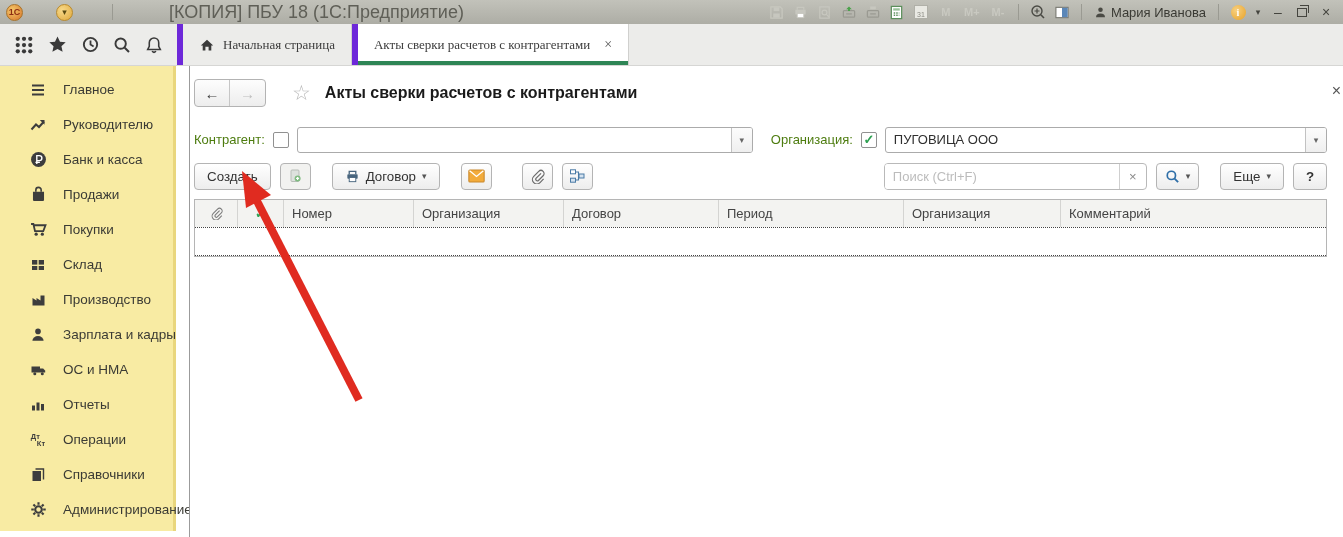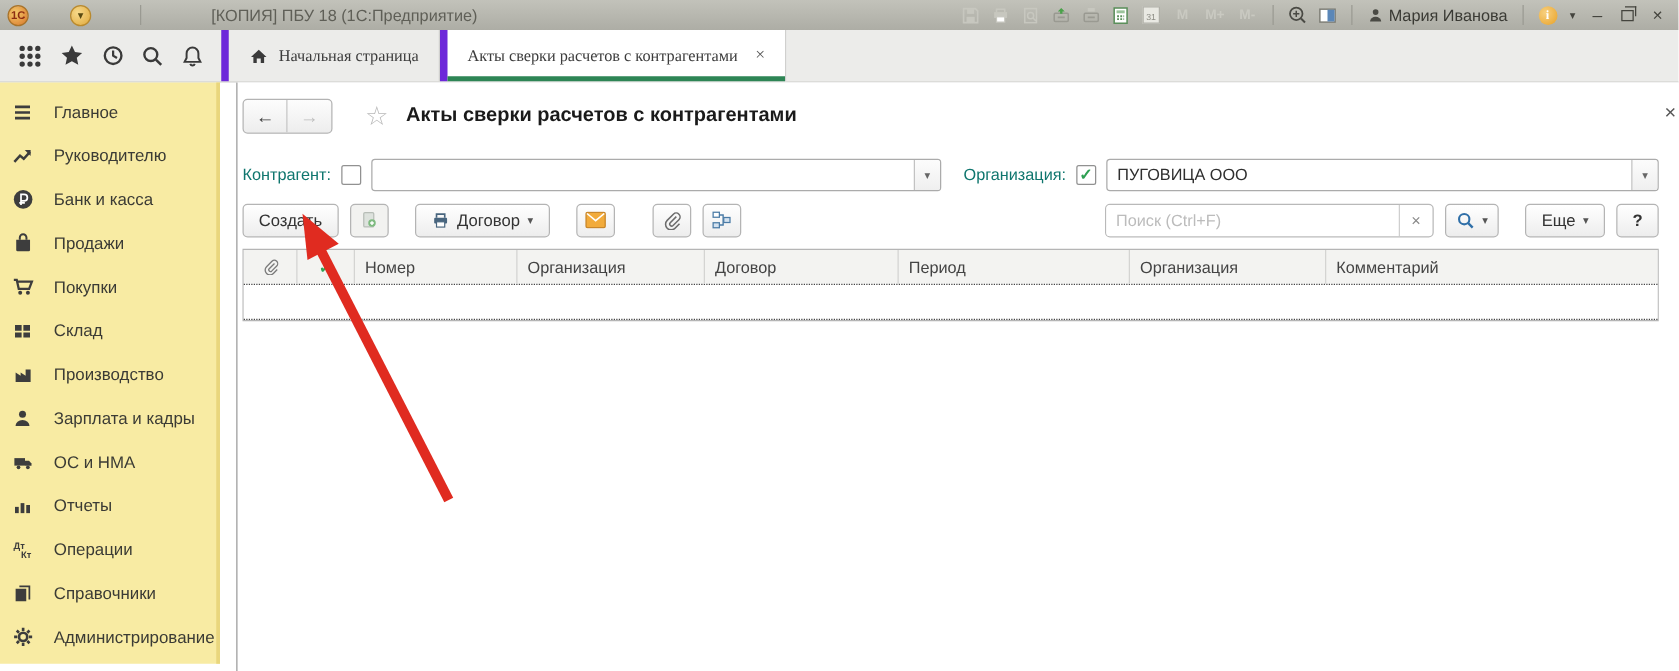--- a/index.html
+++ b/index.html
@@ -7,21 +7,21 @@
   body { font-family:"Liberation Sans", sans-serif; font-size:13px; color:#3c3c3c; background:#fff; }
   .window { position:relative; width:1343px; height:537px; background:#fff; overflow:hidden; }
 
   
   .titlebar { height:24px; background:linear-gradient(#c2c2ba,#adada5); display:flex; align-items:center; padding:0 6px; color:#63635b;gap:28px; }
   .tb-circle { width:17px; height:17px; border-radius:50%; display:inline-flex; align-items:center; justify-content:center; margin-right:5px; flex:none; }
   .tb-logo { background:radial-gradient(circle at 35% 35%, #f5c96a, #d6742a); border:1px solid #a8732a; }
   .tb-logo span{ color:#8d2d12; font-weight:bold; font-size:9px; }
   .tb-menu { background:radial-gradient(circle at 35% 35%, #f7d98a, #e0a93c); border:1px solid #b98a2e; color:#5a4a12; font-size:9px; }
   .tb-sep { width:1px; height:16px; background:#9a9a92; margin:0 6px; flex:none; }
-  .tb-title { margin-left:22px; font-size:13px; color:#5f5f57; white-space:nowrap; }
+  .tb-title { margin-left:22px; font-size:18px; color:#5f5f57; white-space:nowrap; }
   .tb-right { margin-left:auto; display:flex; align-items:center; gap:2px; }
   .tb-ic { width:22px; height:18px; display:inline-flex; align-items:center; justify-content:center; flex:none; }
   .tb-ic svg { display:block; }
   .tb-mem { color:#c9c9c1; font-size:11px; font-weight:bold; width:24px; text-align:center; }
   .tb-user { display:flex; align-items:center; gap:4px; color:#3a3a34; margin:0 4px; white-space:nowrap; }
   .tb-win { font-size:14px; color:#44443e; width:22px; text-align:center; cursor:default; }
   .restore-box { position:relative; width:10px; height:9px; border:1.5px solid #44443e; display:inline-block; background:transparent; }
   .restore-box::before { content:""; position:absolute; left:2px; top:-4px; width:8px; height:7px; border:1.5px solid #44443e; border-bottom:none; border-left:none; }
   .cal-box { width:14px; height:14px; border:1px solid #b0b0a8; background:#e9e9e3; color:#8b8b83; font-size:7px; display:flex; align-items:flex-end; justify-content:center; }
 
@@ -30,42 +30,42 @@
   .tab-icons { width:177px; display:flex; align-items:center; justify-content:space-between; padding:0 14px; flex:none; }
   .tab-icons .ic { display:inline-flex; }
   .tab { display:flex; align-items:center; gap:8px; padding:0 16px; border-left:6px solid #6d28d9; border-right:1px solid #d0d0ce; position:relative; color:#3c3c3c;font-family:Liberation Serif, serif; }
   .tab.active { background:#fff; }
   .tab.active::after { content:""; position:absolute; left:0; right:0; bottom:0; height:4px; background:#2e8555; }
   .tab .x { color:#555; font-size:14px; margin-left:6px; }
 
   
   .app-body { display:flex; height:471px; }
   .sidebar { width:176px; flex:none; background:#f8eba3; border-right:3px solid #e9d67d; height:465px; padding-top:6px; }
-  .side-item { height:35px; display:flex; align-items:center; gap:15px; padding-left:8px; cursor:default; }
+  .side-item { height:35px; display:flex; align-items:center; gap:15px; padding-left:28px; cursor:default; }
   .side-item .ic { width:20px; display:inline-flex; justify-content:center; flex:none; }
   .side-item .lbl { font-size:13.5px; color:#3b3b35; white-space:nowrap; }
   .dtkt { display:inline-flex; flex-direction:column; font-size:7.5px; font-weight:bold; color:#3d3d3d; line-height:7px; font-style:normal; }
   .dtkt i:last-child { font-style:normal; margin-left:6px; }
   .dtkt i { font-style:normal; }
 
   .main { flex:1; border-left:1px solid #9b9b9b; margin-left:13px; background:#fff; padding:0 16px 0 4px; position:relative; }
 
   
   .nav-row { display:flex; align-items:center; margin-top:12px; height:30px; }
   .nav-group { display:flex; border:1px solid #b3b3b3; border-radius:4px; overflow:hidden; background:linear-gradient(#fdfdfd,#ededed); }
   .nav-btn { width:35px; height:26px; display:flex; align-items:center; justify-content:center; font-size:15px; }
   .nav-btn.back { color:#3a3a3a; border-right:1px solid #c6c6c6; }
   .nav-btn.fwd { color:#bdbdbd; }
   .star { font-size:21px; color:#b9b9b9; margin:0 14px 0 26px; }
   .page-title { font-size:16px; font-weight:bold; color:#1a1a1a; }
   .page-close { position:absolute; right:2px; top:16px; font-size:16px; color:#555; }
 
   
   .filter-row { display:flex; align-items:center; margin-top:18px; height:27px; gap:8px; }
-  .f-label { white-space:nowrap; color:#0f766e; }
+  .f-label { white-space:nowrap; color:#4d7c0f; }
   .checkbox { width:16px; height:16px; border:1px solid #919191; background:#fff; border-radius:2px; display:inline-flex; align-items:center; justify-content:center; flex:none; }
   .checkbox .mark { color:#2ea052; font-weight:bold; font-size:13px; line-height:1; }
   .combo { display:flex; border:1px solid #ababab; border-radius:3px; background:#fff; height:26px; align-items:stretch; overflow:hidden; }
   .combo input { border:none; outline:none; flex:1; padding:0 8px; font:inherit; color:#2f2f2f; background:transparent; }
   .combo .dd { width:21px; border-left:1px solid #c2c2c2; display:flex; align-items:center; justify-content:center; color:#666; font-size:9px; background:linear-gradient(#fcfcfc,#efefef); }
   .combo.counterparty { width:456px; }
   .combo.organization { flex:1; }
 
   
   .toolbar-row { display:flex; align-items:center; margin-top:9px; height:28px; }

